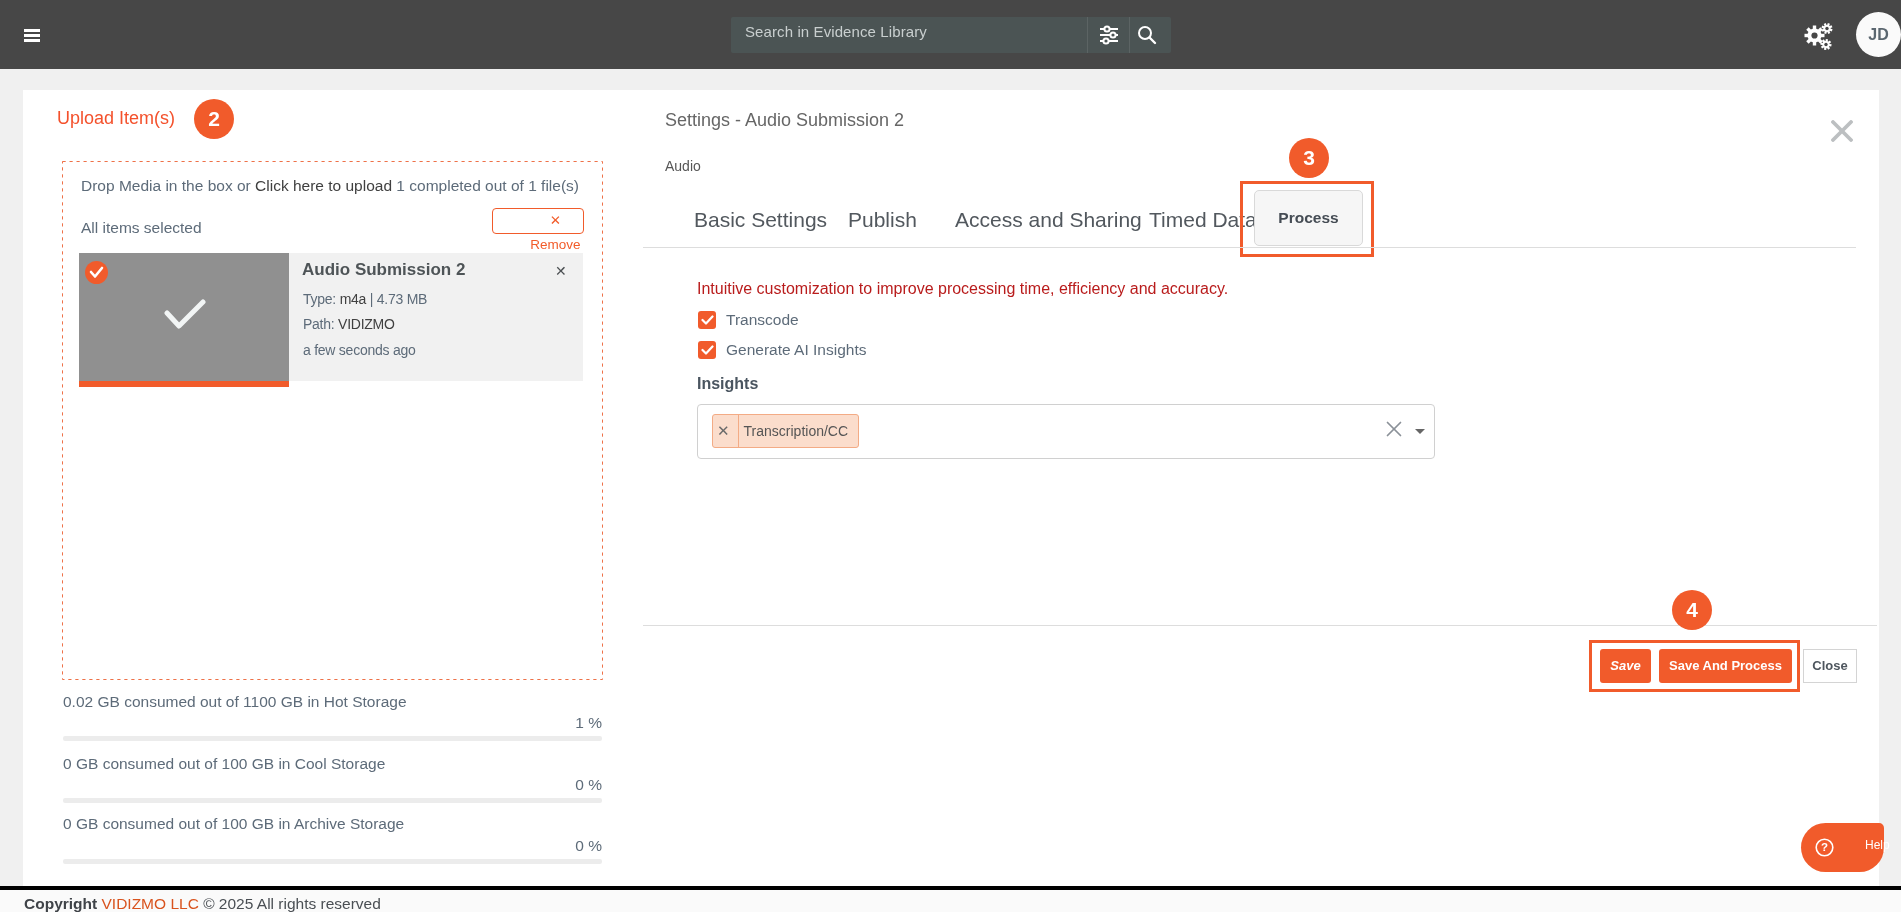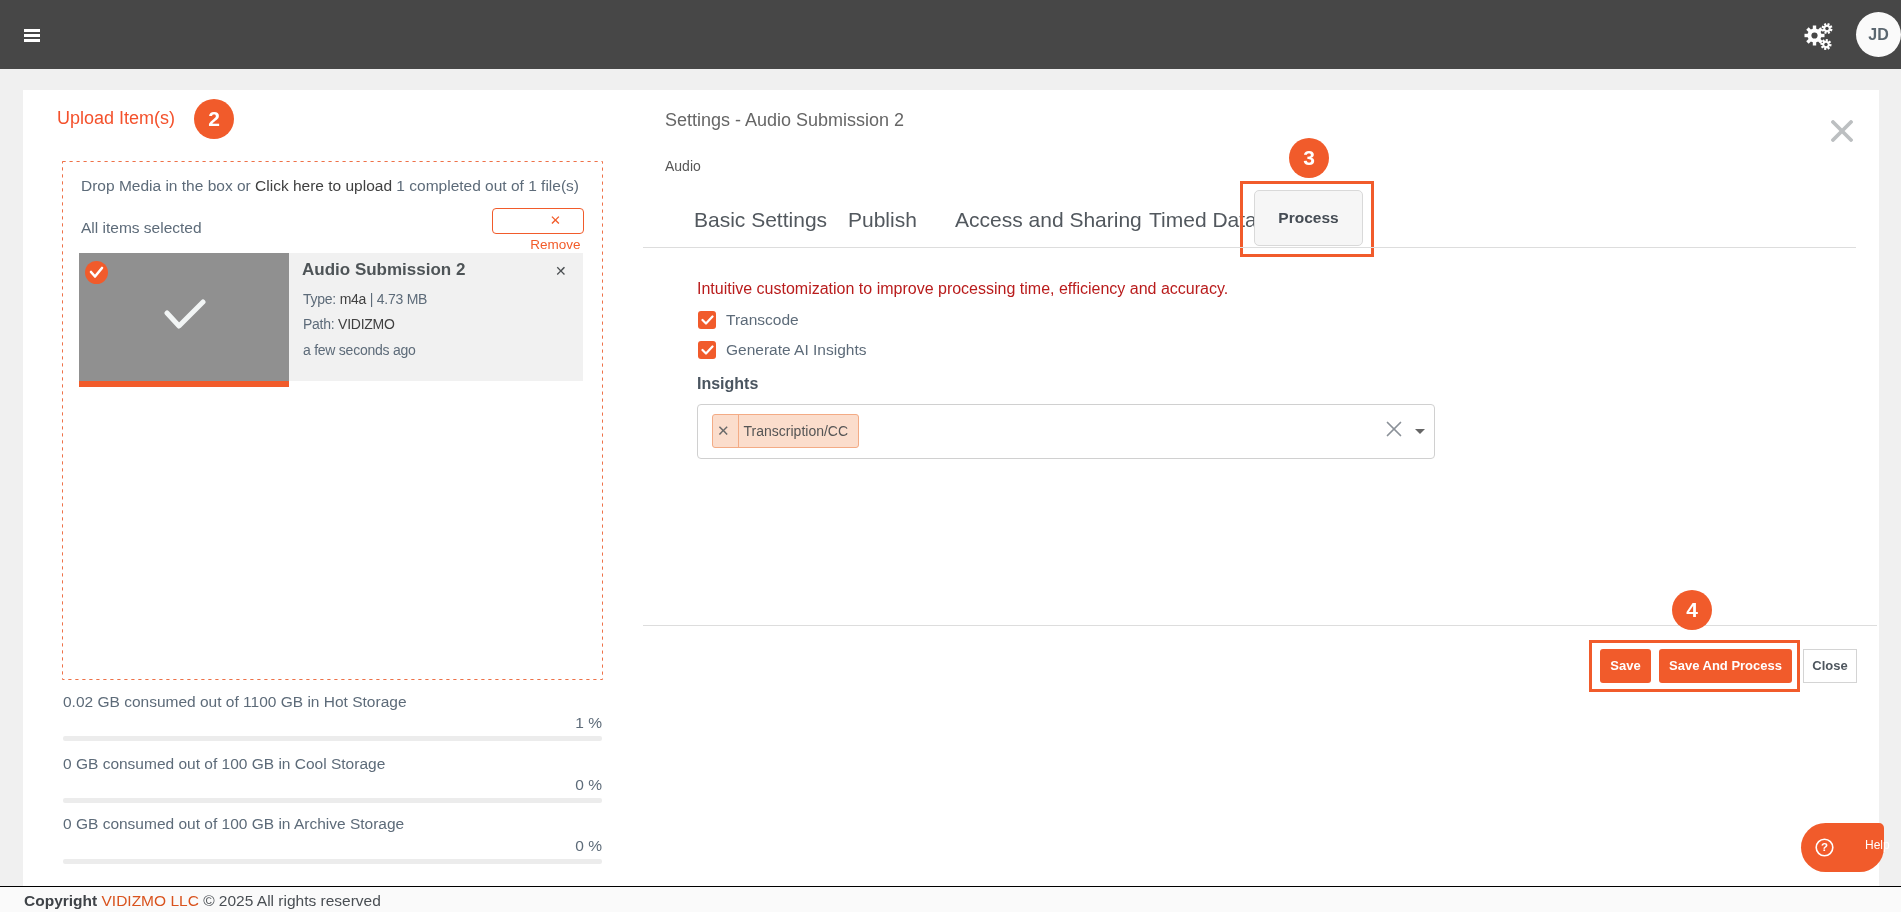--- a/index.html
+++ b/index.html
@@ -11,21 +11,21 @@
   #topbar { position:absolute; left:0; top:0; width:1901px; height:69px; background:#474747; }
   .bar { position:absolute; left:24px; width:16px; height:2.5px; background:#fff; }
   #search { position:absolute; left:731px; top:17px; width:440px; height:36px; background:#4b5454; border-radius:2px; }
   #search .ph { position:absolute; left:14px; top:-3px; line-height:36px; font-size:15px; letter-spacing:.1px; color:#c9cfcf; }
   .sdiv { position:absolute; top:0; width:1px; height:36px; background:#5c6464; }
   #avatar { position:absolute; left:1856px; top:12px; width:45px; height:45px; border-radius:50%;
     background:#fafafa; color:#5b6770; font-weight:bold; font-size:16px; text-align:center; line-height:45px; }
 
   
   #card { position:absolute; left:23px; top:90px; width:1856px; height:796px; background:#fff; }
-  #footer { position:absolute; left:0px; top:886px; width:1901px; height:26px; background:#fafafa; border-top:1px solid #000000; }
+  #footer { position:absolute; left:0px; top:886px; width:1901px; height:26px; background:#fafafa; border-top:4px solid #000000; }
   #footer .t { position:absolute; left:24px; top:5px; font-size:15.5px; color:#4a4f54; }
 
   
   #uploadTitle { position:absolute; left:57px; top:108px; font-size:18px; color:#f4512c; }
   .numcircle { position:absolute; width:40px; height:40px; border-radius:50%; background:#f15b2b;
     color:#fff; font-size:21px; font-weight:bold; text-align:center; line-height:40px; }
   #dashed { position:absolute; left:62px; top:161px; }
   .slate { color:#5d6b79; }
   .orange { color:#404040; }
   #dropline { position:absolute; left:81px; top:177px; font-size:15.5px; }
@@ -76,20 +76,39 @@
     border-radius:25px 5px 25px 25px; color:#fff; }
   #help .htxt { position:absolute; left:24px; top:15px; font-size:12px;margin-left:40px; }
 </style>
 </head>
 <body>
 
 <div id="topbar">
   <div class="bar" style="top:29px"></div>
   <div class="bar" style="top:34px"></div>
   <div class="bar" style="top:39px"></div>
+  <div id="search">
+    <span class="ph">Search in Evidence Library</span>
+    <div class="sdiv" style="left:356px"></div>
+    <div class="sdiv" style="left:398px"></div>
+    <svg class="abs" style="left:365px;top:5px" width="26" height="26" viewBox="0 0 26 26">
+      <g stroke="#fff" stroke-width="2" fill="none">
+        <line x1="4" y1="7" x2="22" y2="7"></line>
+        <line x1="4" y1="13" x2="22" y2="13"></line>
+        <line x1="4" y1="19" x2="22" y2="19"></line>
+        <circle cx="11" cy="7" r="2.6" fill="#4b5454"></circle>
+        <circle cx="17" cy="13" r="2.6" fill="#4b5454"></circle>
+        <circle cx="10" cy="19" r="2.6" fill="#4b5454"></circle>
+      </g>
+    </svg>
+    <svg class="abs" style="left:404px;top:6px" width="24" height="24" viewBox="0 0 24 24">
+      <circle cx="10" cy="10" r="6" stroke="#fff" stroke-width="2" fill="none"></circle>
+      <line x1="14.5" y1="14.5" x2="20" y2="20" stroke="#fff" stroke-width="2.4" stroke-linecap="round"></line>
+    </svg>
+  </div>
   <svg class="abs" style="left:1801px;top:18px" width="36" height="36" viewBox="0 0 36 36" id="gears">
       <circle cx="13.5" cy="17.5" r="7" fill="#fff"></circle>
       <rect x="11.8" y="7.5" width="3.4" height="5" fill="#fff" transform="rotate(0 13.5 17.5)"></rect>
       <rect x="11.8" y="7.5" width="3.4" height="5" fill="#fff" transform="rotate(45 13.5 17.5)"></rect>
       <rect x="11.8" y="7.5" width="3.4" height="5" fill="#fff" transform="rotate(90 13.5 17.5)"></rect>
       <rect x="11.8" y="7.5" width="3.4" height="5" fill="#fff" transform="rotate(135 13.5 17.5)"></rect>
       <rect x="11.8" y="7.5" width="3.4" height="5" fill="#fff" transform="rotate(180 13.5 17.5)"></rect>
       <rect x="11.8" y="7.5" width="3.4" height="5" fill="#fff" transform="rotate(225 13.5 17.5)"></rect>
       <rect x="11.8" y="7.5" width="3.4" height="5" fill="#fff" transform="rotate(270 13.5 17.5)"></rect>
       <rect x="11.8" y="7.5" width="3.4" height="5" fill="#fff" transform="rotate(315 13.5 17.5)"></rect>
@@ -194,21 +213,21 @@
         <line x1="1.5" y1="1.5" x2="14.5" y2="14.5"></line>
         <line x1="14.5" y1="1.5" x2="1.5" y2="14.5"></line>
       </g>
     </svg>
   <div id="selcaret"></div>
 </div>
 
 <div class="hr" style="left:643px; top:625px; width:1234px;"></div>
 <div class="numcircle" style="left:1672px; top:590px;">4</div>
 <div id="btnrect"></div>
-<div class="btn" style="left:1600px; width:51px;">Save</div>
+<div class="btn" style="left:1600px; width:51px;font-style:italic;">Save</div>
 <div class="btn" style="left:1659px; width:133px;">Save And Process</div>
 <div id="btnclose">Close</div>
 
 <div id="help">
   <svg class="abs" style="left:14px;top:15px" width="19" height="19" viewBox="0 0 19 19">
     <circle cx="9.5" cy="9.5" r="8.3" stroke="#fff" stroke-width="1.6" fill="none"></circle>
     <text x="9.5" y="13.4" text-anchor="middle" font-size="11.5" font-weight="bold" fill="#fff" font-family="Liberation Sans">?</text>
   </svg>
   <div class="htxt">Help</div>
 </div>

